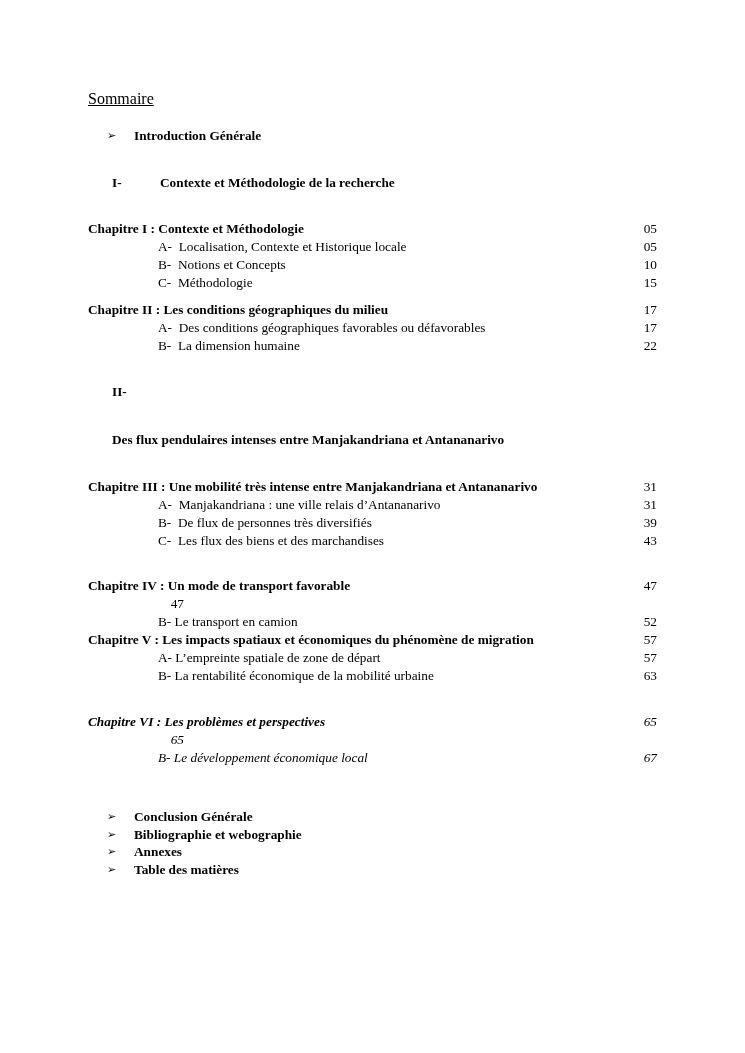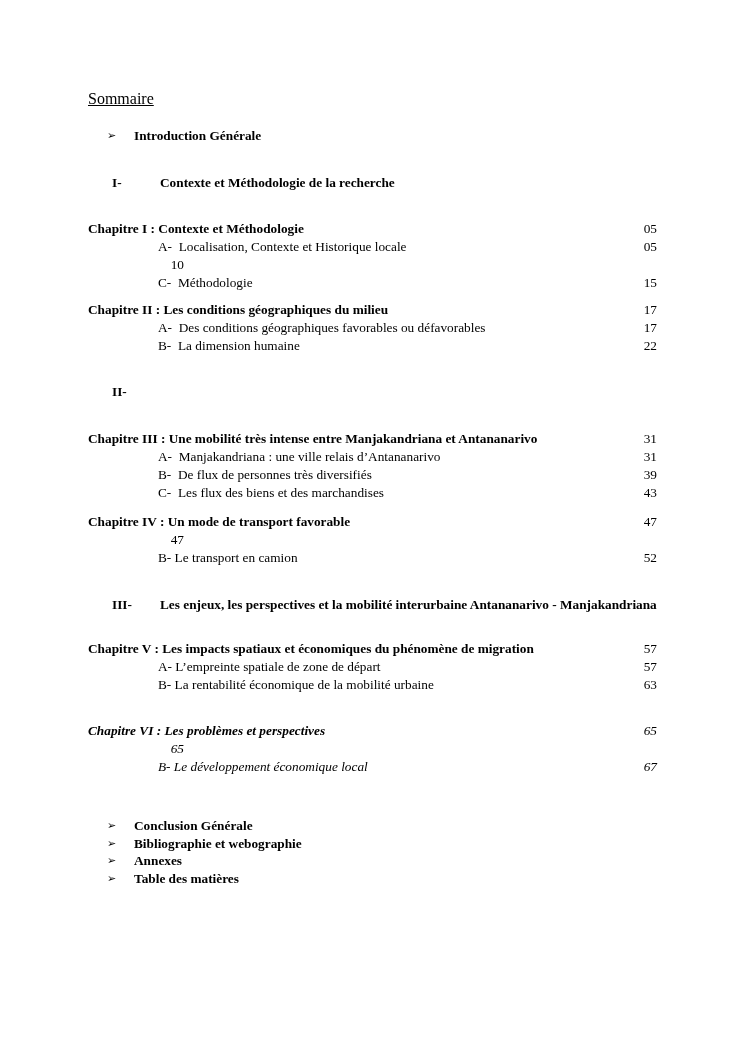--- a/index.html
+++ b/index.html
@@ -33,31 +33,31 @@
     font-weight: normal;
   }
   .intro-row { margin-bottom: 29px; }
 
   
   .roman-row { display: flex; padding-left: 24px; font-weight: bold; }
   .roman-marker { width: 48px; flex: 0 0 48px; }
   .roman-title { flex: 1; }
   .roman-row.justified .roman-title { text-align: justify; }
   #part1 { margin-bottom: 28px; }
-  #part2 { margin-top: 28px; margin-bottom: 29px; }
+  #part2 { margin-top: 28px; margin-bottom: 29px; flex-direction: column; }
   #part3 { margin-top: 29px; margin-bottom: 26px; }
 
   
   .chapter-head { display: flex; gap: 27px; }
   .chapter-title { flex: 1; font-weight: bold; }
   .pg { flex: 0 0 26px; width: 26px; text-align: right; font-weight: normal; }
   .chapter-item { display: flex; padding-left: 70px; gap: 48px; }
   .item-text { flex: 1; white-space: pre-wrap; }
   #chapter-2 { margin-top: 9px; }
-  #chapter-4 { margin-top: 11px; }
+  #chapter-4 { margin-top: 27px; }
   #chapter-5 { }
   #chapter-6 { margin-top: 28px; font-style: italic; }
 
   
   .closing-list { margin-top: 41px; }
   .closing-list .bullet-row { line-height: 17.5px; }
 </style>
 </head>
 <body>
 
@@ -78,20 +78,21 @@
   <div class="chapter" id="chapter-1">
     <div class="row chapter-head">
       <span class="chapter-title">Chapitre I : Contexte et Méthodologie</span>
       <span class="pg">05</span>
     </div>
     <div class="row chapter-item">
       <span class="item-text">A-  Localisation, Contexte et Historique locale</span>
       <span class="pg">05</span>
     </div>
     <div class="row chapter-item">
+      <span class="item-text">B-  Notions et Concepts</span>
       <span class="pg">10</span>
     </div>
     <div class="row chapter-item">
       <span class="item-text">C-  Méthodologie</span>
       <span class="pg">15</span>
     </div>
   </div>
 
   <div class="chapter" id="chapter-2">
     <div class="row chapter-head">
@@ -103,20 +104,21 @@
       <span class="pg">17</span>
     </div>
     <div class="row chapter-item">
       <span class="item-text">B-  La dimension humaine</span>
       <span class="pg">22</span>
     </div>
   </div>
 
   <div class="row roman-row" id="part2">
     <span class="roman-marker">II-</span>
+    <span class="roman-title">Des flux pendulaires intenses entre Manjakandriana et Antananarivo</span>
   </div>
 
   <div class="chapter" id="chapter-3">
     <div class="row chapter-head">
       <span class="chapter-title">Chapitre III : Une mobilité très intense entre Manjakandriana et Antananarivo</span>
       <span class="pg">31</span>
     </div>
     <div class="row chapter-item">
       <span class="item-text">A-  Manjakandriana : une ville relais d’Antananarivo</span>
       <span class="pg">31</span>
@@ -138,24 +140,20 @@
     </div>
     <div class="row chapter-item">
       <span class="pg">47</span>
     </div>
     <div class="row chapter-item">
       <span class="item-text">B- Le transport en camion</span>
       <span class="pg">52</span>
     </div>
   </div>
 
-  <div class="row roman-row justified" id="part3">
-    <span class="roman-marker">III-</span>
-    <span class="roman-title">Les enjeux, les perspectives et la mobilité interurbaine Antananarivo - Manjakandriana</span>
-  </div>
 
   <div class="chapter" id="chapter-5">
     <div class="row chapter-head">
       <span class="chapter-title">Chapitre V : Les impacts spatiaux et économiques du phénomène de migration</span>
       <span class="pg">57</span>
     </div>
     <div class="row chapter-item">
       <span class="item-text">A- L’empreinte spatiale de zone de départ</span>
       <span class="pg">57</span>
     </div>

